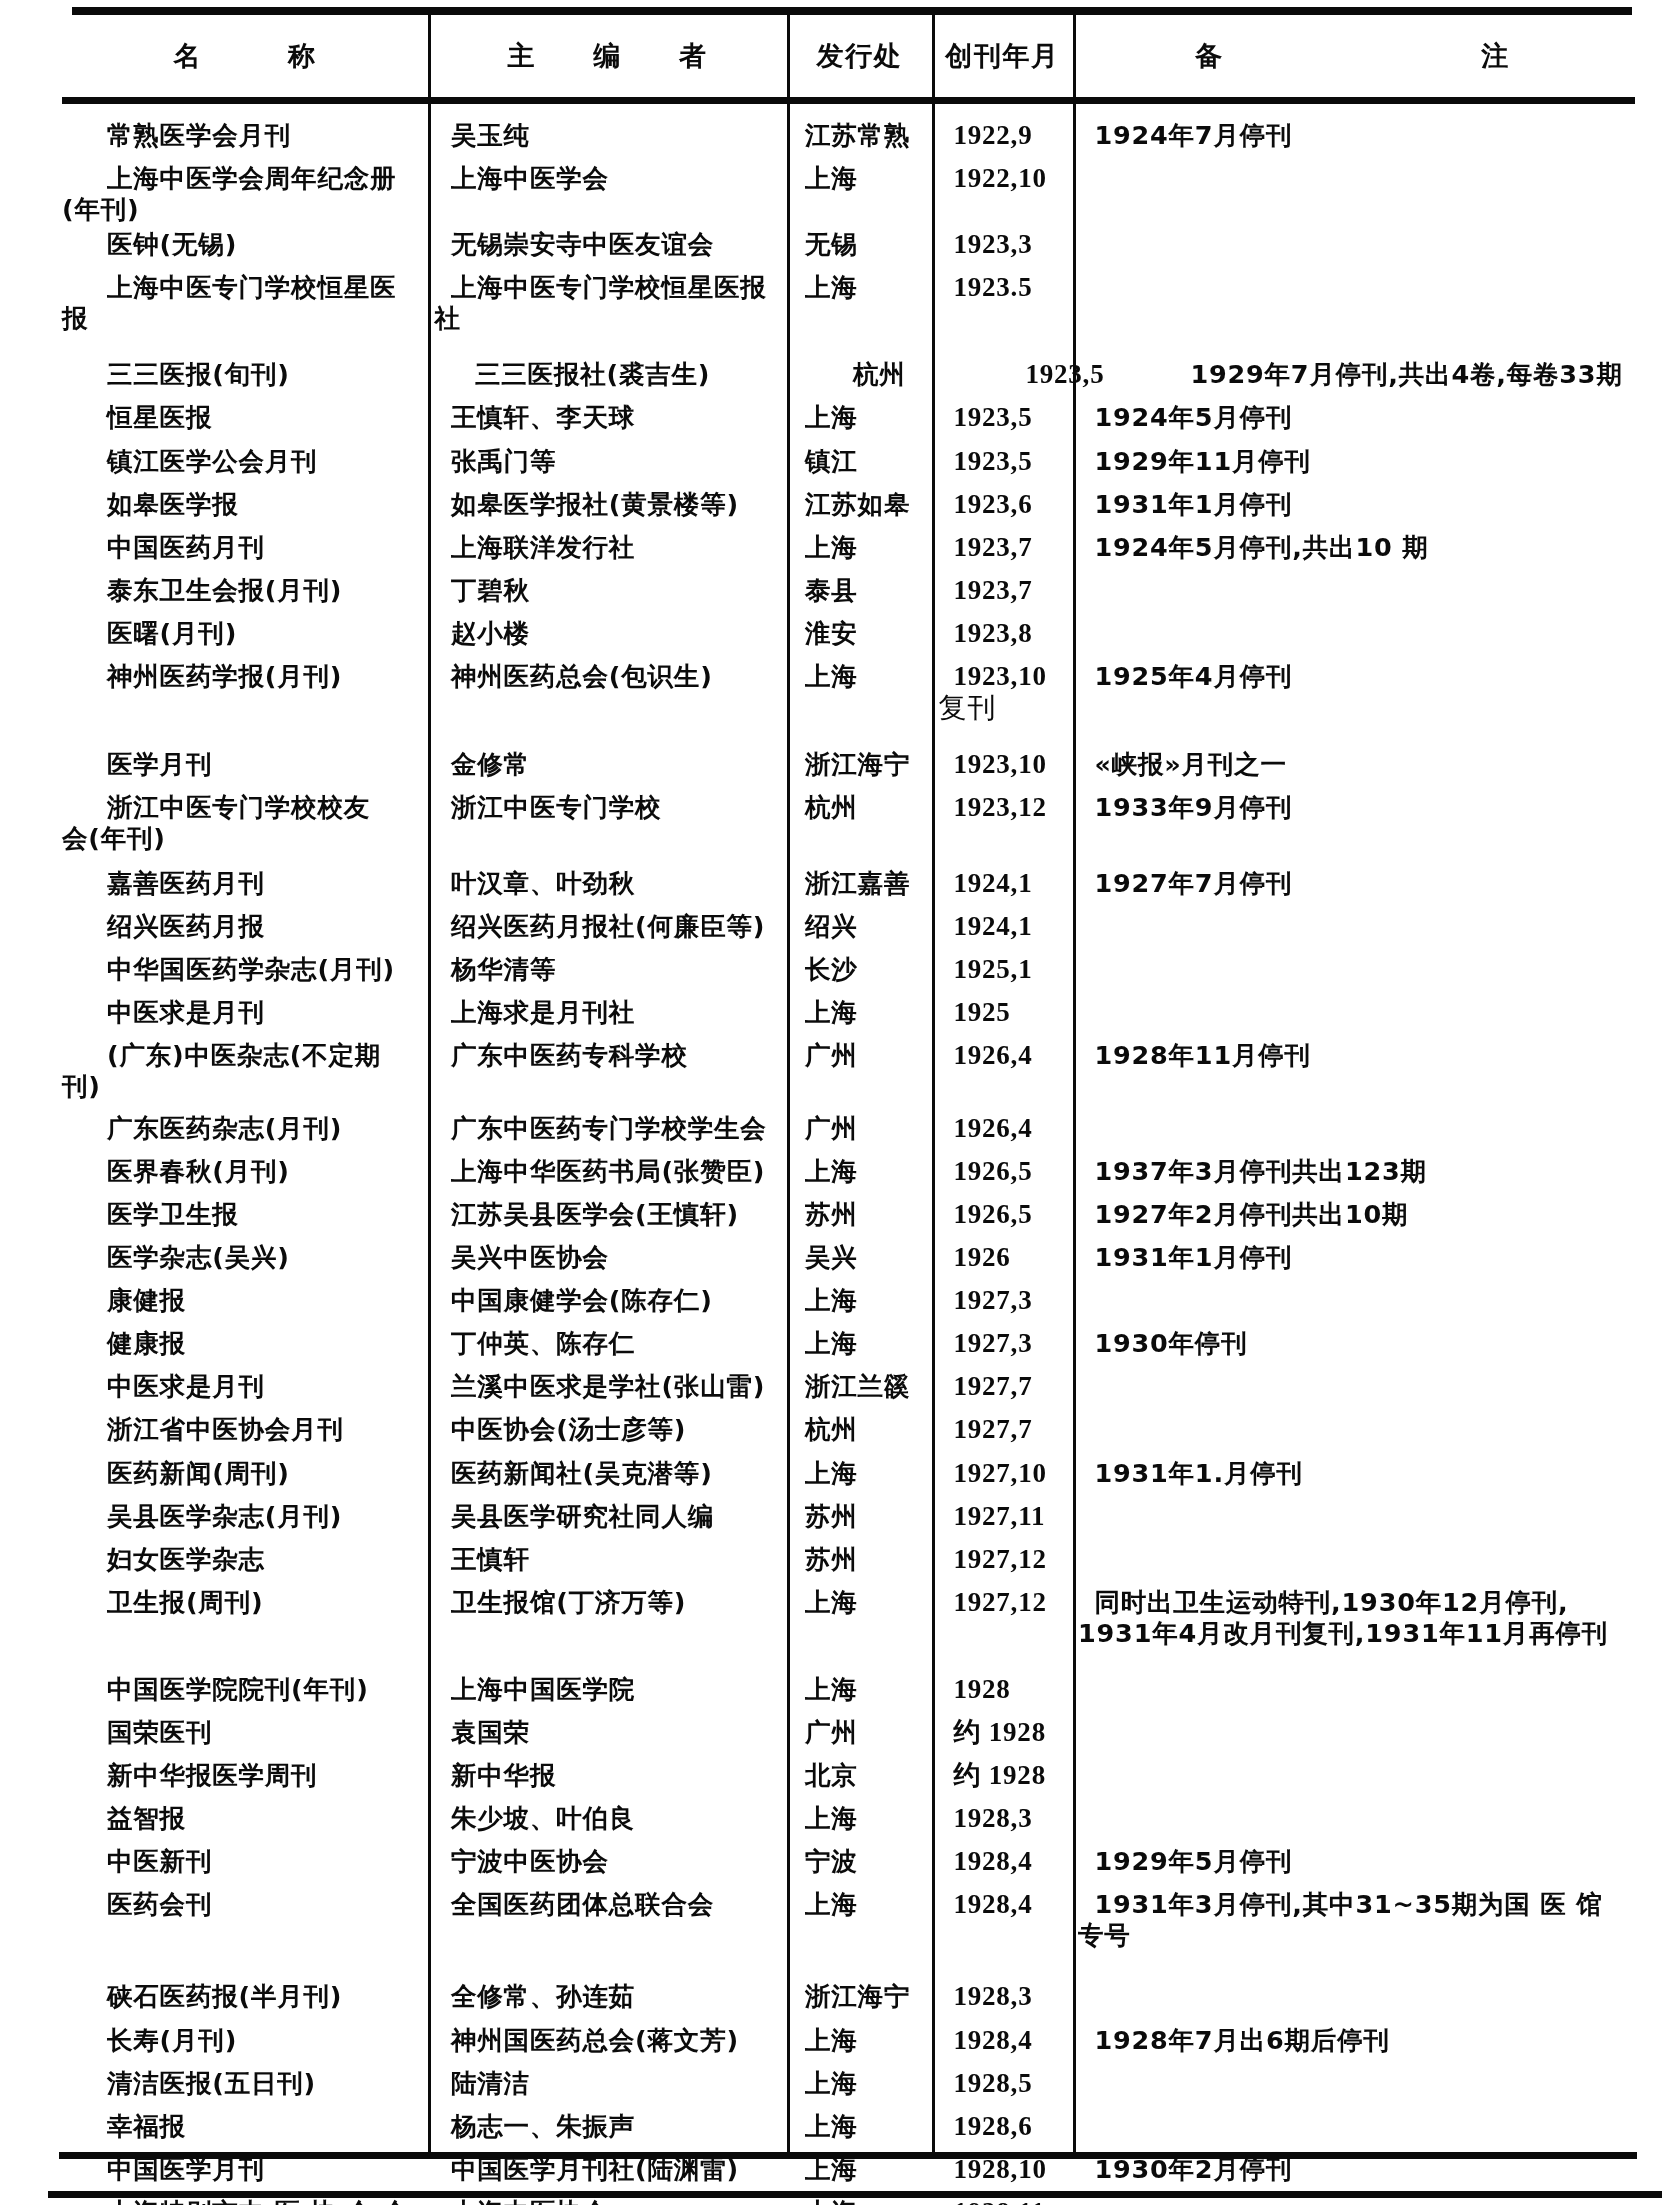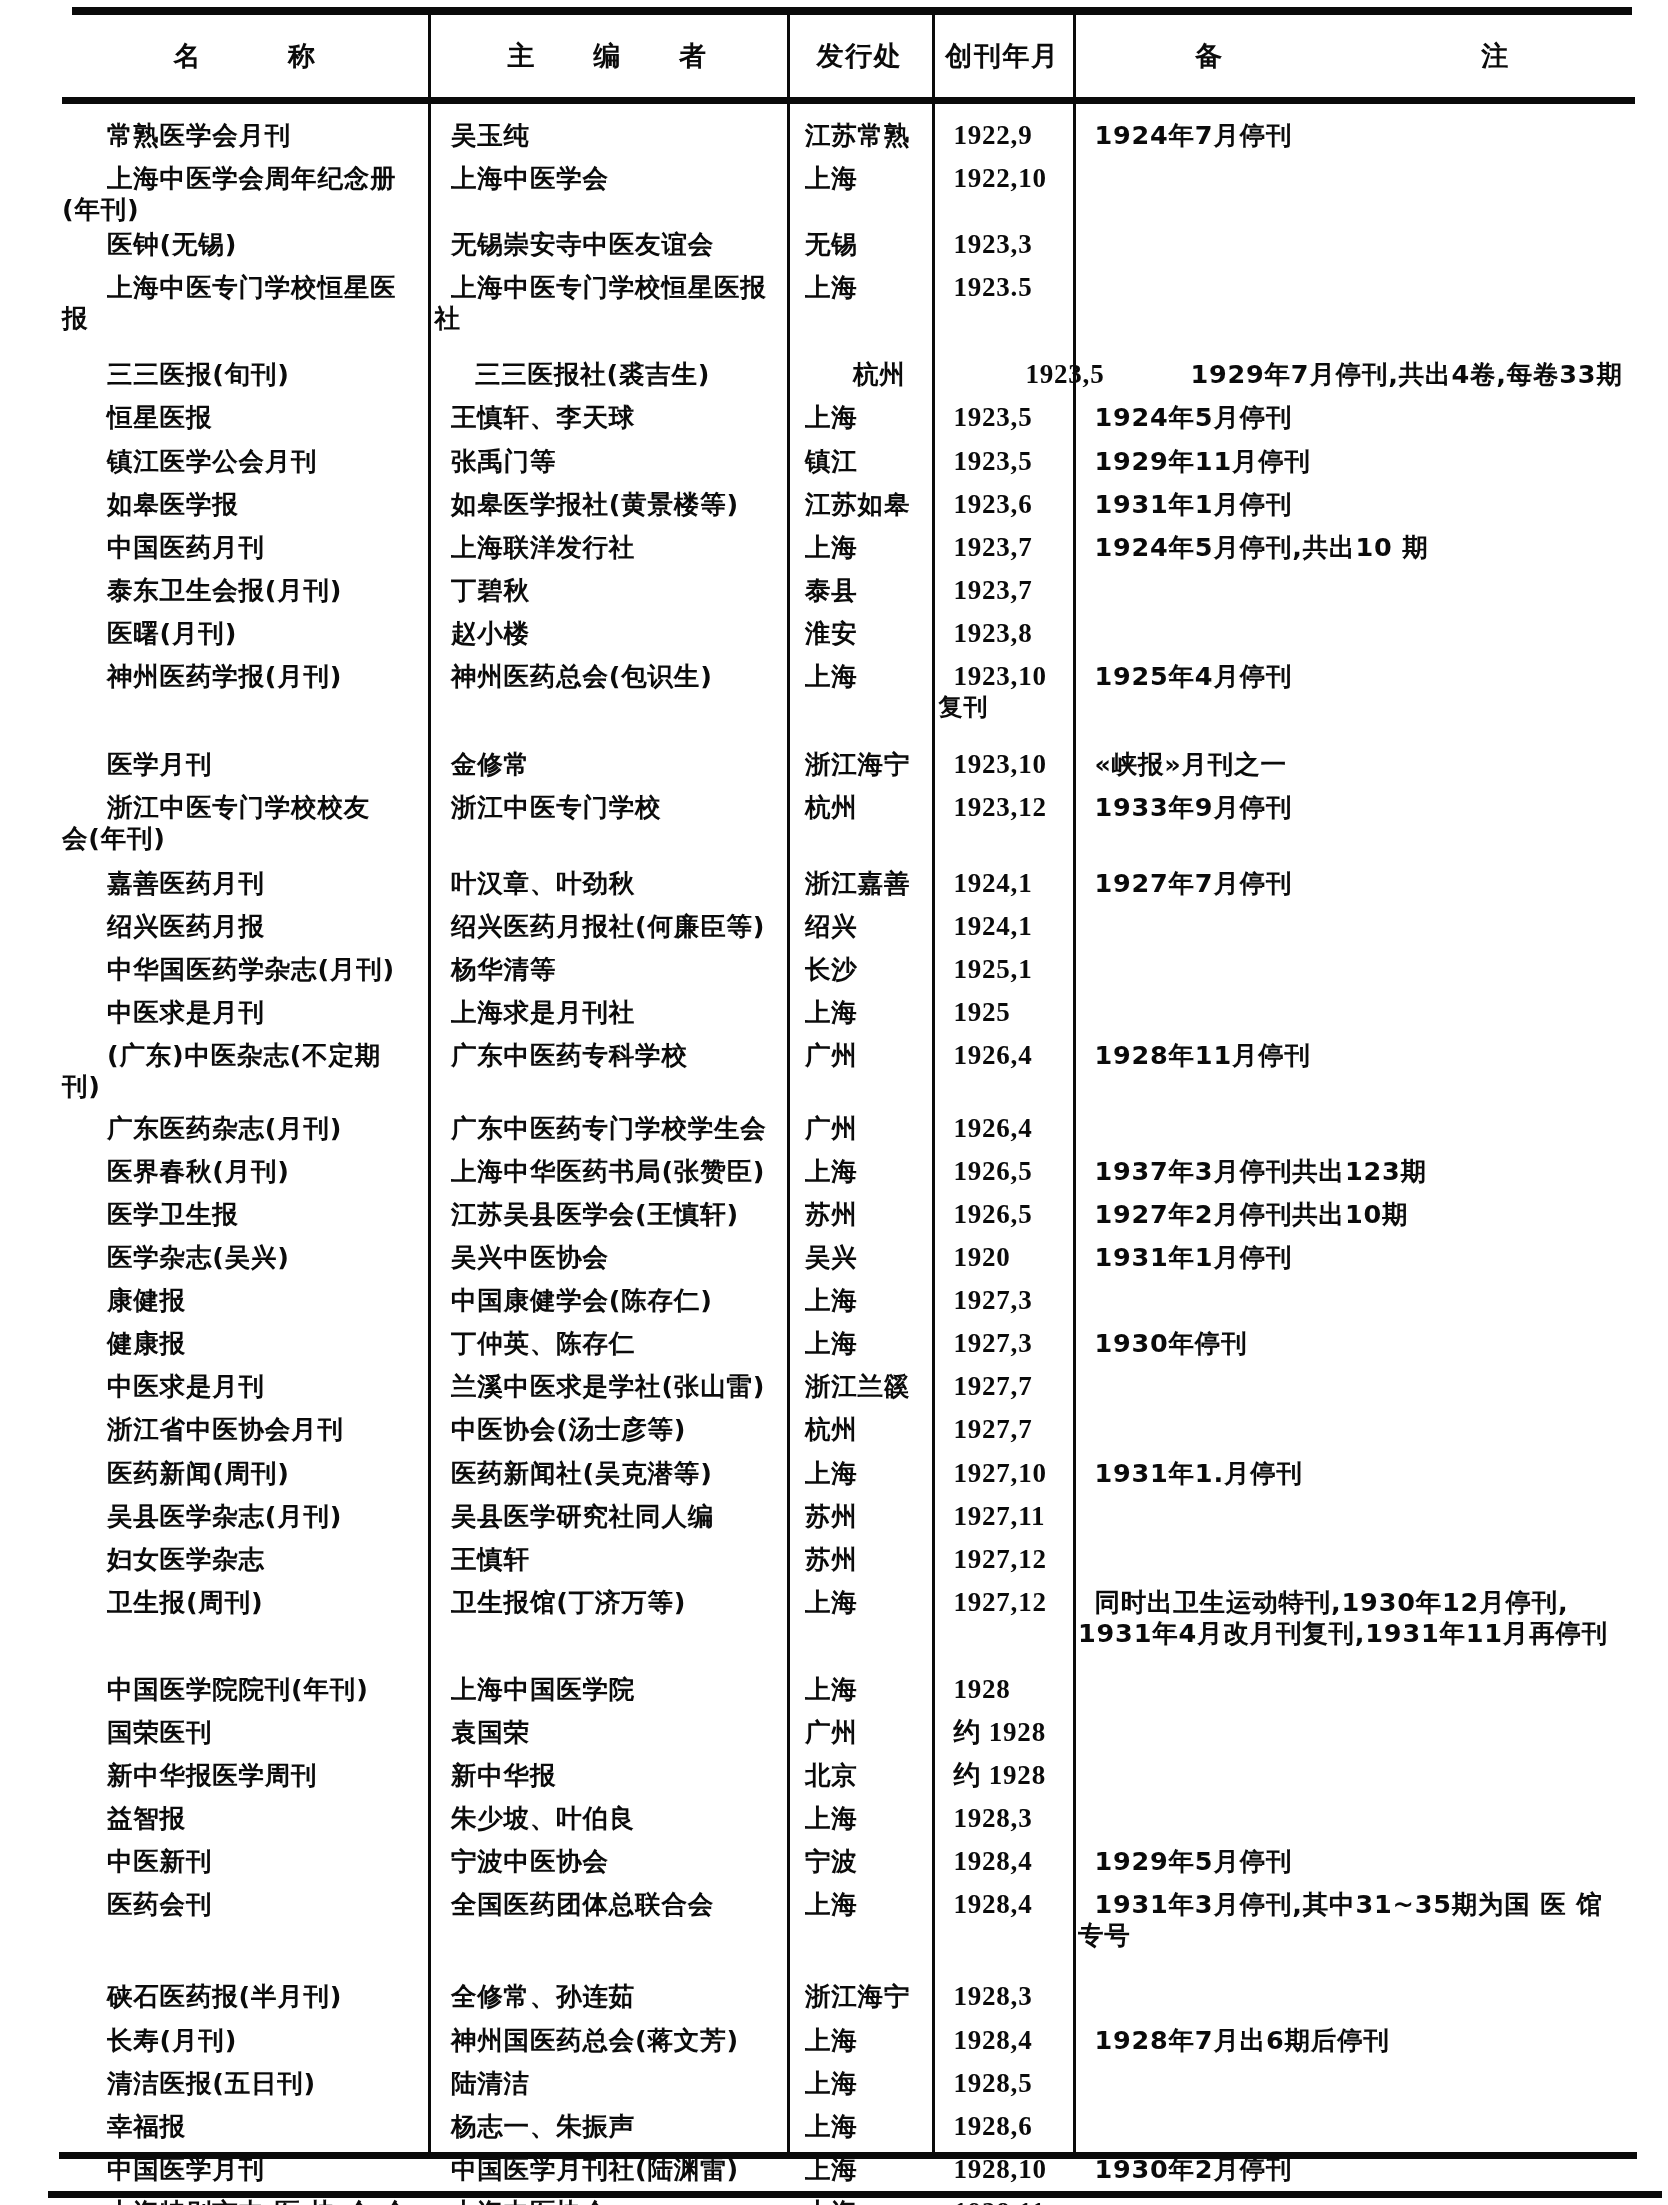--- a/index.html
+++ b/index.html
@@ -43,21 +43,21 @@
   }
   .col-date .line, .col-place .line{font-family:"Liberation Serif","DejaVu Serif",serif;font-weight:700;font-size:27px;letter-spacing:0.8px;}
   .col-remark .line{font-size:25.5px;}
   .col-name  .line{padding-left:0;}
   .col-name  .line.first{padding-left:45px;}
   .col-editor .line{padding-left:6.6px;}
   .col-editor .line.first{padding-left:23px;}
   .col-place .line.first{padding-left:18px;font-family:"DejaVu Sans",sans-serif;font-weight:600;font-size:25.5px;}
   .col-date  .line{padding-left:6.6px;}
   .col-date  .line.first{padding-left:21.4px;}
-  .col-date  .line.cont{font-family:"DejaVu Sans",sans-serif;font-weight:700;font-size:24px;}
+  .col-date  .line.cont{font-family:"DejaVu Sans",sans-serif;font-weight:400;font-size:28px;}
   .col-remark .line{padding-left:5px;}
   .col-remark .line.first{padding-left:21.4px;}
   
   .rows .row:nth-child(5){margin-top:21.4px;gap:24px;}
   .rows .row:nth-child(13){margin-top:21.4px;}
   .rows .row:nth-child(15){margin-top:10px;}
   .rows .row:nth-child(20){margin-top:6.6px;}
   .rows .row:nth-child(32){margin-top:21px;}
   .rows .row:nth-child(38){margin-top:26px;}
   .rows .row:nth-child(44){margin-top:20px;}
@@ -474,21 +474,21 @@
     <div class="cell col-name">
           <span class="line first">医学杂志(吴兴)</span>
         </div>
     <div class="cell col-editor">
           <span class="line first">吴兴中医协会</span>
         </div>
     <div class="cell col-place">
           <span class="line first">吴兴</span>
         </div>
     <div class="cell col-date">
-          <span class="line first">1920</span>
+          <span class="line first">1926</span>
         </div>
     <div class="cell col-remark">
           <span class="line first">1931年1月停刊</span>
         </div>
   </div>
 
   <div class="row">
     <div class="cell col-name">
           <span class="line first">康健报</span>
         </div>

